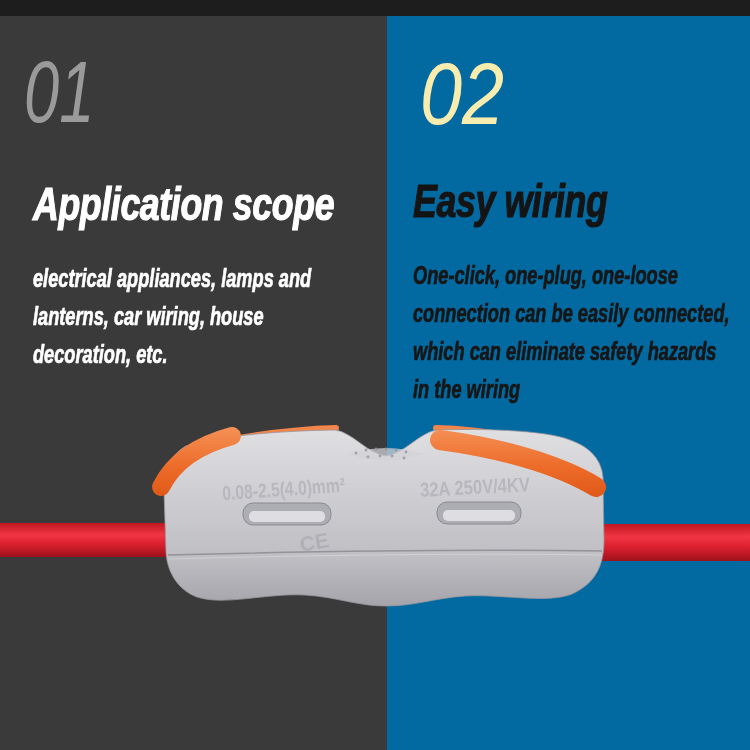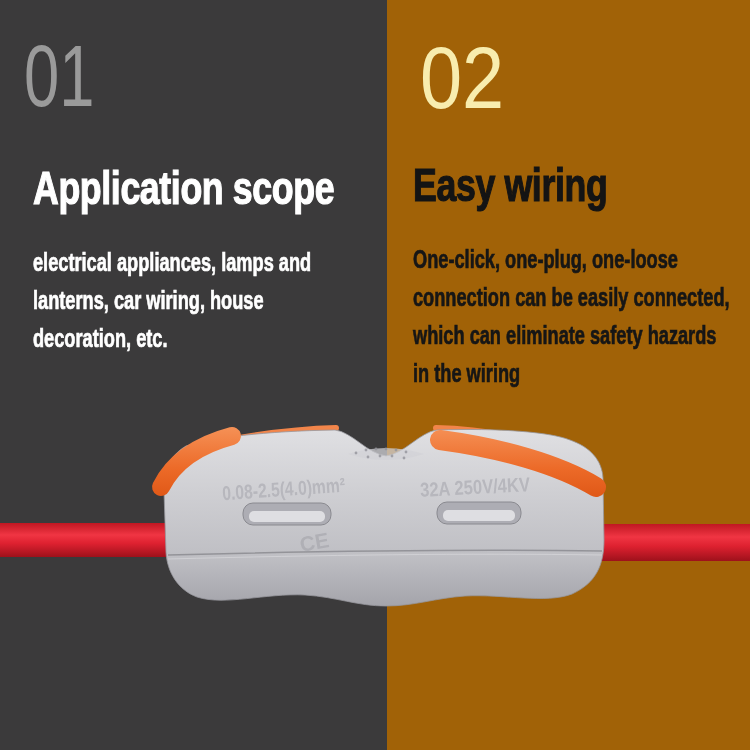--- a/index.html
+++ b/index.html
@@ -1,22 +1,22 @@
 <!DOCTYPE html>
 <html><head>
 <meta charset="utf-8">
 <style>
   html,body{margin:0;padding:0;background:#1d1d1d;}
   .canvas{
     position:relative;width:750px;height:750px;overflow:hidden;
     font-family:"Liberation Sans",sans-serif;
   }
-  .panel{position:absolute;top:0;bottom:0;}
+  .panel{position:absolute;top:16px;bottom:0;font-style:italic;}
   .panel-left{left:0;width:387px;background:#3B3A3B;}
-  .panel-right{left:387px;width:363px;background:#a16207;}
+  .panel-right{left:387px;width:363px;background:#0369a1;}
 
   .big-num{
     position:absolute;font-size:88px;line-height:1;font-weight:400;
     transform-origin:0 0;white-space:nowrap;
   }
   .num-left{left:24px;top:32px;color:#9A9A9A;transform:scaleX(.72);}
   .num-right{left:33px;top:34px;color:#F8EDAE;transform:scaleX(.86);}
 
   .heading{
     position:absolute;margin:0;font-size:47px;line-height:1;font-weight:bold;

